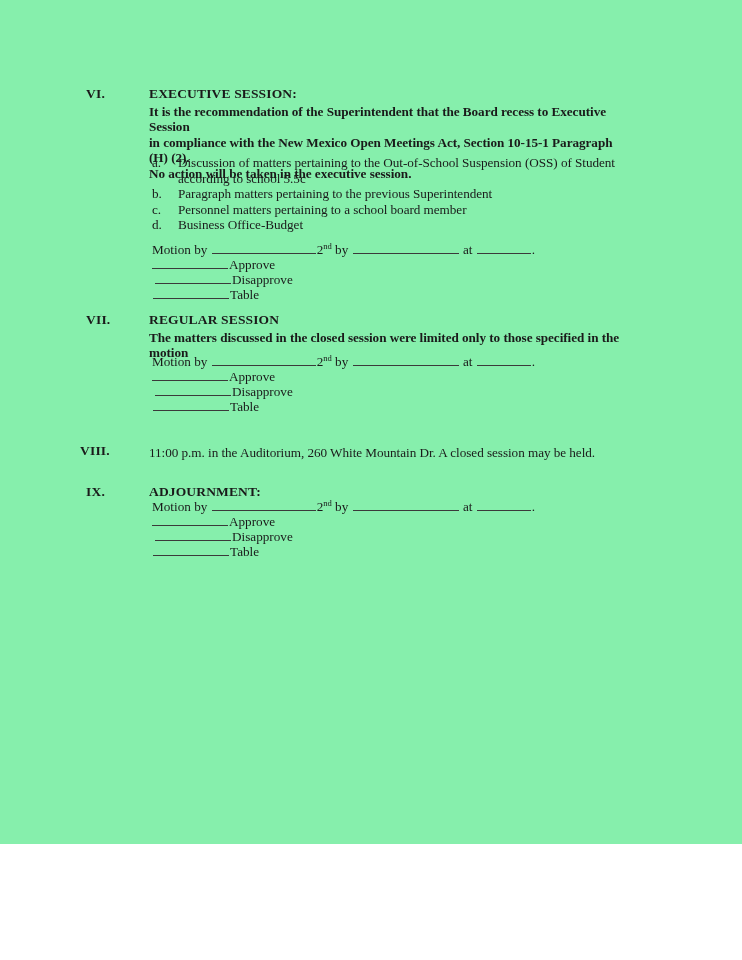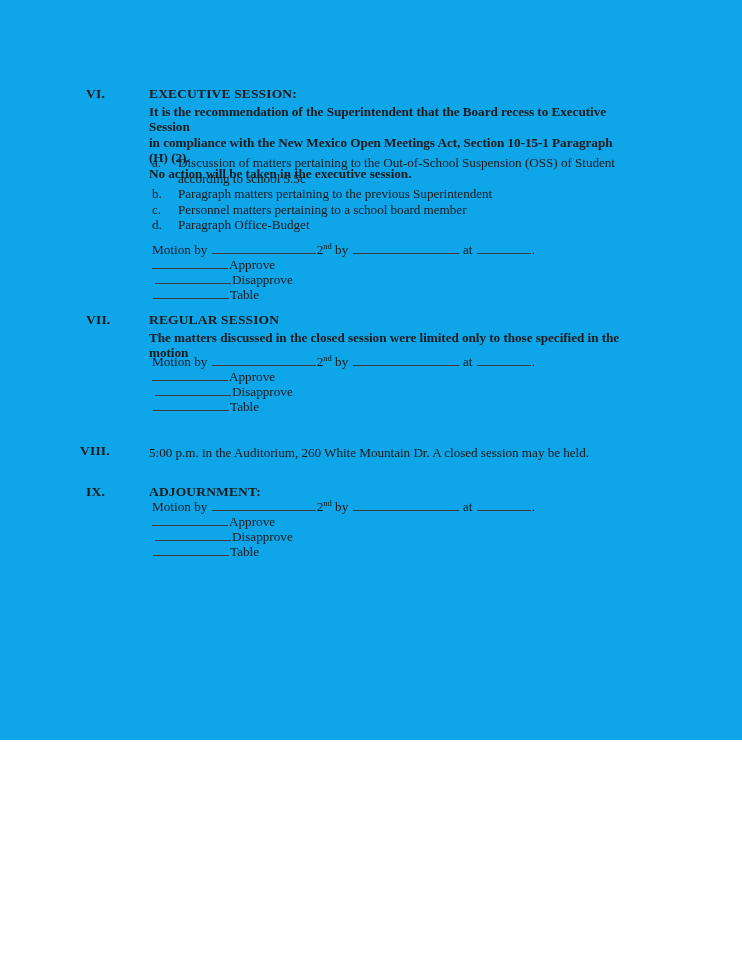--- a/index.html
+++ b/index.html
@@ -13,22 +13,22 @@
     position: relative;
     font-family: "Liberation Serif", "DejaVu Serif", serif;
     color: #1a1a1a;
     overflow: hidden;
   }
 
   .page {
     position: absolute;
     left: 0; top: 0;
     width: 742px;
-    height: 740px;
-    background: #0ea5e9;
+    height: 844px;
+    background: #86efac;
   }
 
   
   .section {
     position: absolute;
     left: 0;
     width: 742px;
   }
   .numcol {
     position: absolute;
@@ -177,21 +177,21 @@
     <div class="letter-item">
       <span class="mark">b.</span>
       <div>Paragraph matters pertaining to the previous Superintendent</div>
     </div>
     <div class="letter-item">
       <span class="mark">c.</span>
       <div>Personnel matters pertaining to a school board member</div>
     </div>
     <div class="letter-item">
       <span class="mark">d.</span>
-      <div>Paragraph Office-Budget</div>
+      <div>Business Office-Budget</div>
     </div>
   </div>
 
   <div class="motion-block" style="top:242px;">
     <div class="motion-line">
       <span>Motion by</span>
       <span class="blank b-long"></span><span><span>2</span><sup class="ord">nd</sup></span>
       <span>by</span>
       <span class="blank b-mid"></span>
       <span>at</span>
@@ -235,21 +235,21 @@
     </div>
     <div class="opt-row opt-indent-3">
       <span class="opt-blank"></span><span class="opt-label">Table</span>
     </div>
   </div>
 
   <div class="section" style="top:443px;">
     <div class="numcol wide">VIII.</div>
     <div class="bodycol">
       <div class="plain-para" style="margin-top:2px;">
-        <div>5:00 p.m. in the Auditorium, 260 White Mountain Dr. A closed session may be held.</div>
+        <div>11:00 p.m. in the Auditorium, 260 White Mountain Dr. A closed session may be held.</div>
       </div>
     </div>
   </div>
 
   <div class="section" style="top:484px;">
     <div class="numcol">IX.</div>
     <div class="bodycol">
       <div class="heading">ADJOURNMENT:</div>
     </div>
   </div>

